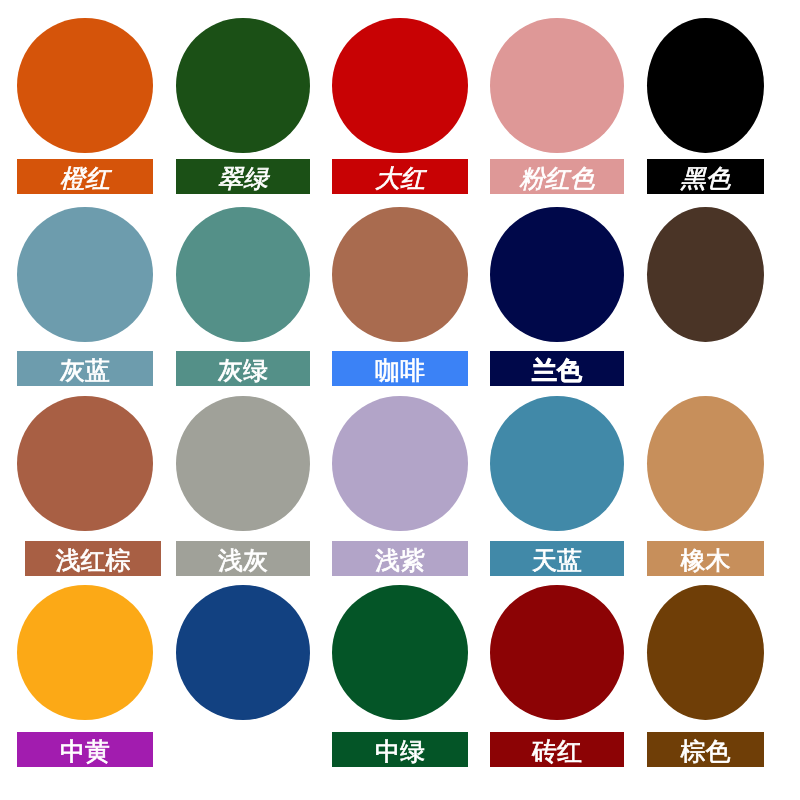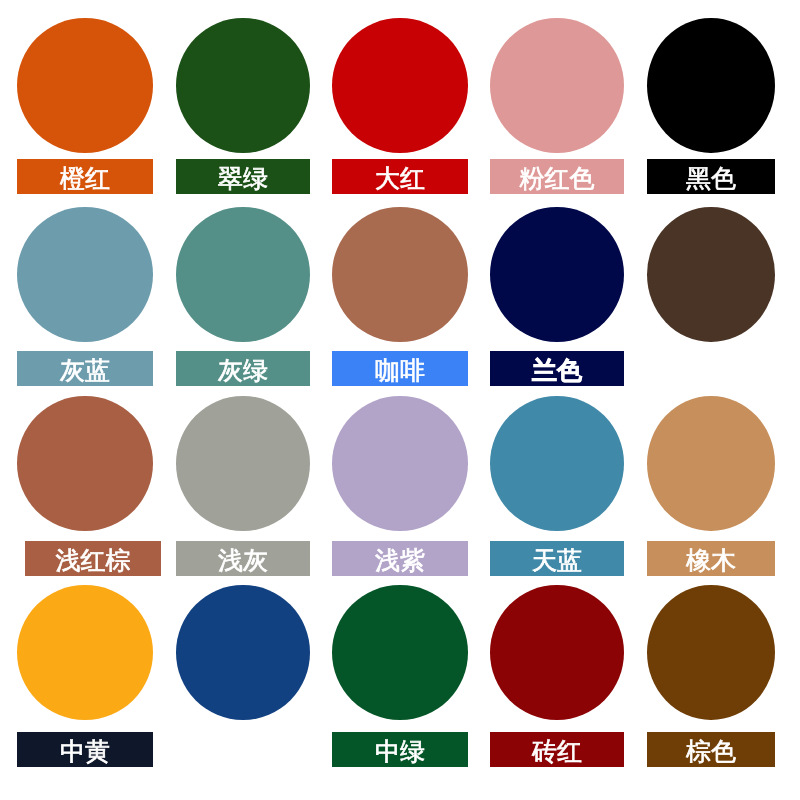--- a/index.html
+++ b/index.html
@@ -40,30 +40,30 @@
     -webkit-font-smoothing: antialiased;
     position: relative;
     top: 1.5px;
   }
 
   
   .c0 { left: 17px;  width: 136px; }
   .c1 { left: 176px; width: 134px; }
   .c2 { left: 332px; width: 136px; }
   .c3 { left: 490px; width: 134px; }
-  .c4 { left: 647px; width: 128px; }
+  .c4 { left: 647px; width: 117px; }
   
   .r0 .color-circle, .r1 .color-circle,
   .r2 .color-circle, .r3 .color-circle { height: 135.6px; }
   .r0.swatch-cell { top: 17.7px;  }
   .r1.swatch-cell { top: 206.7px; }
   .r2.swatch-cell { top: 395.7px; }
   .r3.swatch-cell { top: 584.7px; }
   
-  .r0.label-bar { top: 159px; }
+  .r0.label-bar { top: 159px; font-style: italic; }
   .r1.label-bar { top: 351px; }
   .r2.label-bar { top: 541px; }
   .r3.label-bar { top: 732px; }
 </style>
 </head>
 <body style="background: rgb(255, 255, 255);">
 
 <div id="palette-grid">
 
   <div class="swatch-cell r0 c0">
@@ -164,21 +164,21 @@
   <div class="swatch-cell r2 c4">
       <div class="color-circle" style="background: rgb(199, 143, 91);"></div>
     </div>
   <div class="label-bar r2 c4" style="background: rgb(199, 143, 91);">
       <span class="label-text">橡木</span>
     </div>
 
   <div class="swatch-cell r3 c0">
       <div class="color-circle" style="background: rgb(252, 169, 22);"></div>
     </div>
-  <div class="label-bar r3 c0" style="background: #0f172a;">
+  <div class="label-bar r3 c0" style="background: #a21caf;">
       <span class="label-text">中黄</span>
     </div>
 
   <div class="swatch-cell r3 c1">
       <div class="color-circle" style="background: rgb(18, 65, 129);"></div>
     </div>
 
   <div class="swatch-cell r3 c2">
       <div class="color-circle" style="background: rgb(4, 85, 39);"></div>
     </div>

